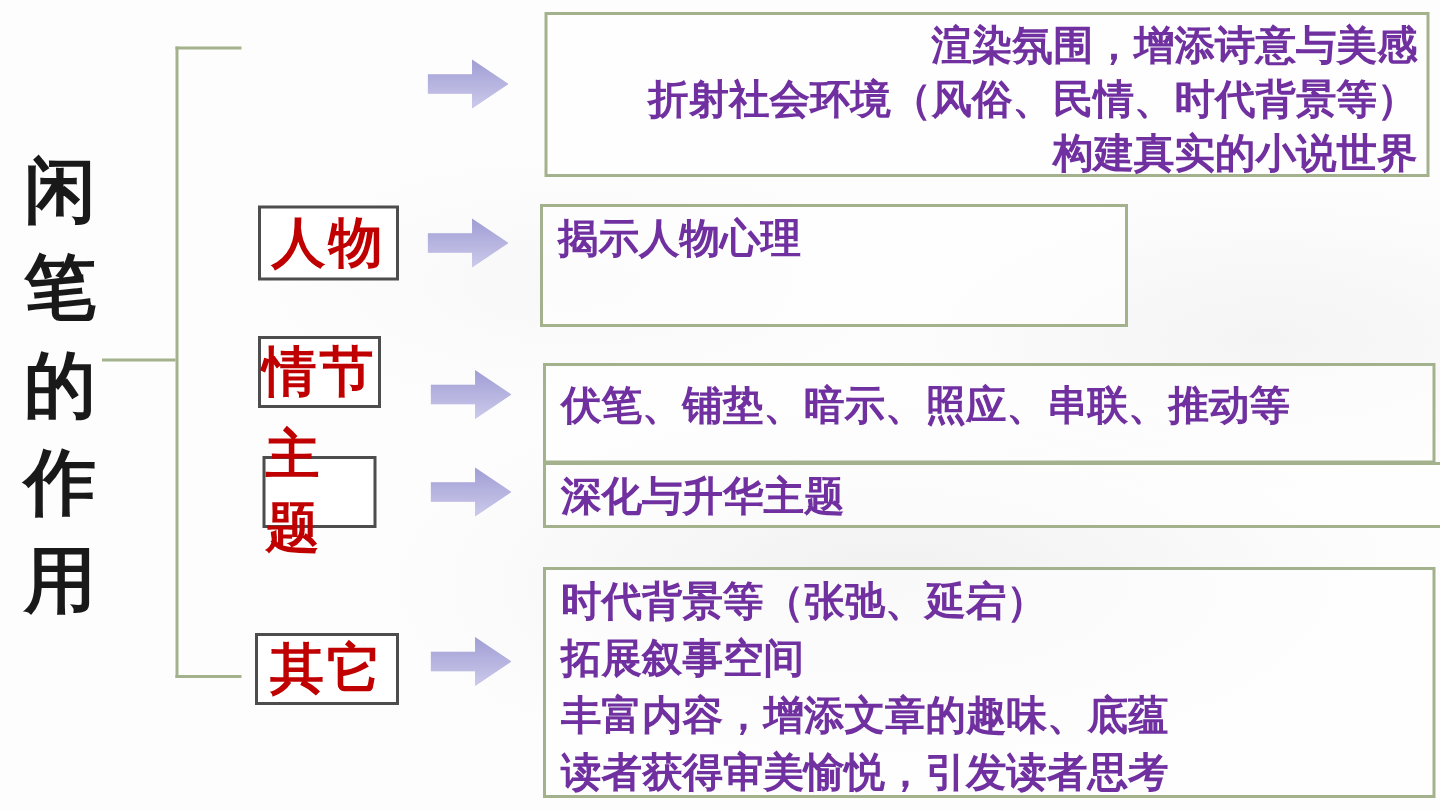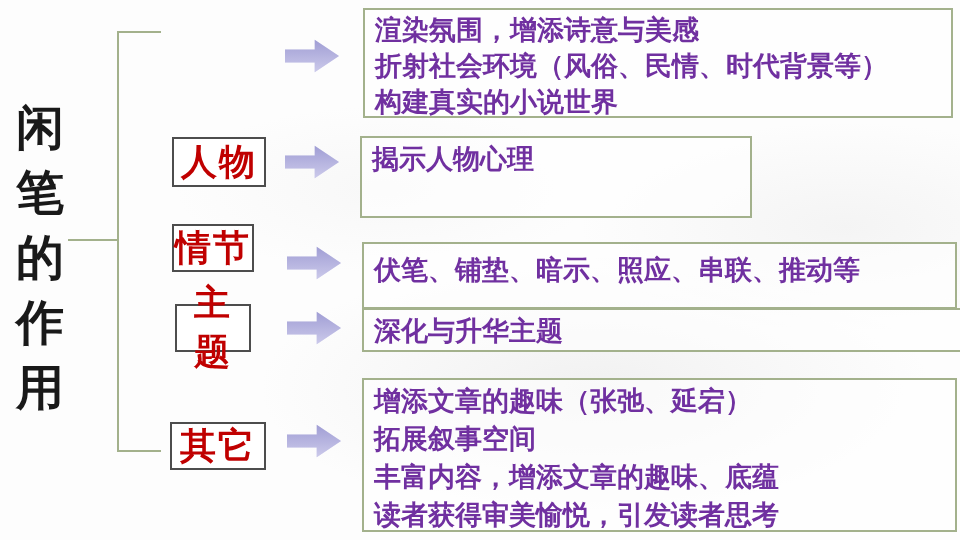--- a/index.html
+++ b/index.html
@@ -50,21 +50,21 @@
   .content-box{
     box-sizing:border-box;
     background:rgba(255,255,255,0.6);
     border:2px solid var(--content-border,#a3b18c);
     color:var(--content-text,#7030a0);
     font-size:27px;font-weight:bold;
     padding:2px 6px 0 10px;
     overflow:hidden;
   }
   .content-line{white-space:nowrap;}
-  .lh36 .content-line{line-height:36px;}
+  .lh36 .content-line{line-height:36px;text-align:right;}
   .lh40 .content-line{line-height:39px;}
   .lh50 .content-line{line-height:49px;}
   .lh41 .content-line{line-height:39px;}
   .lh38 .content-line{line-height:38px;}
 </style>
 </head>
 <body>
 
 <div class="stage">
 
@@ -97,32 +97,32 @@
   </div>
 
   <div class="abs label-box" style="left:172px;top:224px;width:82px;height:48px;justify-content:center;">
     <span>情节</span>
   </div>
   <div class="abs arrow" style="left:287px;top:246px;"></div>
   <div class="abs content-box lh50" style="left:362px;top:242px;width:595px;height:67px;">
     <div class="content-line">伏笔、铺垫、暗示、照应、串联、推动等</div>
   </div>
 
-  <div class="abs label-box" style="left:175px;top:304px;width:76px;height:48px;text-align:center;">
+  <div class="abs label-box" style="left:175px;top:304px;width:76px;height:48px;">
     <span>主题</span>
   </div>
   <div class="abs arrow" style="left:287px;top:311px;"></div>
   <div class="abs content-box lh41" style="left:362px;top:308px;width:619px;height:44px;">
     <div class="content-line">深化与升华主题</div>
   </div>
 
   <div class="abs label-box" style="left:170px;top:422px;width:96px;height:48px;">
     <span>其它</span>
   </div>
   <div class="abs arrow" style="left:287px;top:424px;"></div>
   <div class="abs content-box lh38" style="left:362px;top:378px;width:595px;height:154px;">
-    <div class="content-line">增添文章的趣味（张弛、延宕）</div>
+    <div class="content-line">时代背景等（张弛、延宕）</div>
     <div class="content-line">拓展叙事空间</div>
     <div class="content-line">丰富内容，增添文章的趣味、底蕴</div>
     <div class="content-line">读者获得审美愉悦，引发读者思考</div>
   </div>
 
 </div>
 
 </body></html>

